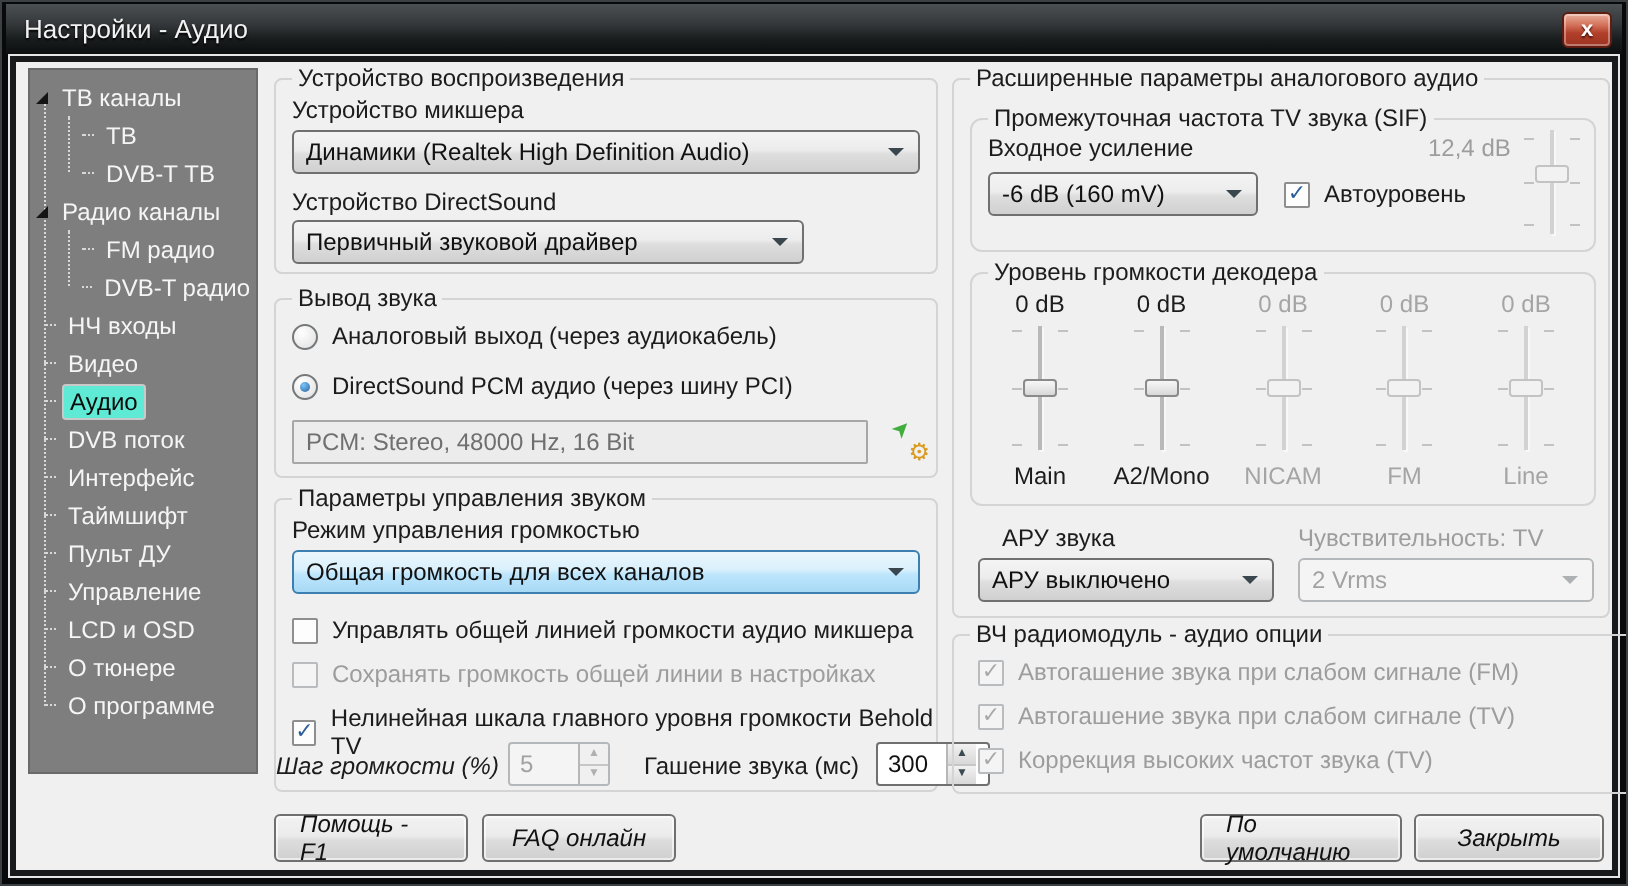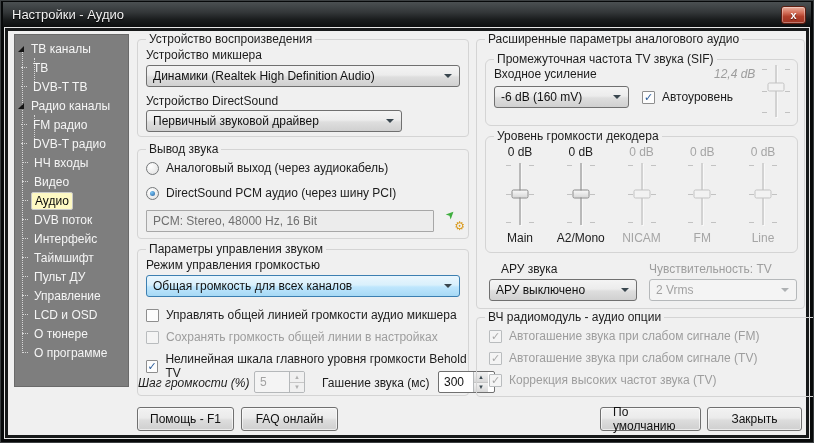--- a/index.html
+++ b/index.html
@@ -21,25 +21,25 @@
            background:#17191a; border:1px solid #e6e6e6; padding:3px; }
   .panel { position:relative; width:100%; height:100%; background:#f0f0f0; }
   
   .sidebar { position:absolute; left:6px; top:3px; width:115px; height:353px;
              background:#7e7e7e; border:1px solid #6a6a6a; font-size:12px; color:#f5f5f5;
              padding-top:4px; overflow:hidden; }
   .vline { position:absolute; width:1px; border-left:1px dotted #d8d8d8; }
   .ti { position:relative; height:19px; display:flex; align-items:center; white-space:nowrap; cursor:default; }
   .ti .stub { display:inline-block; width:6px; height:1px; border-top:1px dotted #d8d8d8; margin-right:3px; }
   .ti.lvl0 { padding-left:7px; }
-  .ti.lvl1 { padding-left:6px; }
+  .ti.lvl1 { padding-left:26px; }
   .exp { display:inline-block; width:0; height:0; margin:0 4px 0 -4px;
          border-left:6px solid transparent; border-bottom:6px solid #141414; }
   .ti .lbl { padding:1px 3px; }
-  .ti.selected .lbl { background:#fef9c3; border:1px solid #c9c9c9; border-radius:2px; color:#0a0a0a; }
+  .ti.selected .lbl { background:#5eead4; border:1px solid #c9c9c9; border-radius:2px; color:#0a0a0a; }
   
   .group { position:absolute; border:1px solid #d4d4d4; border-radius:4px; background:transparent; }
   .group > .gtitle { position:absolute; top:-8px; left:8px; background:#f0f0f0; padding:0 3px;
                      font-size:12px; color:#1c1c1c; white-space:nowrap; }
   .lab { font-size:12px; color:#1c1c1c; white-space:nowrap; }
   .lab.dis { color:#9d9d9d; }
   
   .combo { position:relative; height:22px; border:1px solid #707070; border-radius:3px;
            background:linear-gradient(180deg,#f4f4f4 0%, #ececec 45%, #dedede 55%, #d0d0d0 100%);
            display:flex; align-items:center; font-size:12px; color:#111; padding:0 20px 0 6px; cursor:default; }
@@ -83,21 +83,21 @@
   .vslider.dis .track { background:#d2d2d2; }
   
   .dec-col { width:56px; display:flex; flex-direction:column; align-items:center; }
   .dec-col .dbv { font-size:12px; color:#1c1c1c; margin-bottom:4px; }
   .dec-col .nm { font-size:12px; color:#1c1c1c; margin-top:6px; }
   .dec-col.dis .dbv, .dec-col.dis .nm { color:#a5a5a5; }
   
   .btn { height:24px; border:1px solid #707070; border-radius:3px; font-size:12px; color:#111;
          background:linear-gradient(180deg,#f2f2f2 0%, #ebebeb 45%, #dddddd 55%, #cfcfcf 100%);
          display:flex; align-items:center; justify-content:center; cursor:pointer; padding:0 12px;
-         box-shadow:inset 0 0 0 1px rgba(255,255,255,.6); }
+         box-shadow:inset 0 0 0 1px rgba(255,255,255,.6);font-style:italic; }
   
   .devicon { position:relative; width:18px; height:18px; }
   .devicon .gear { position:absolute; right:-1px; bottom:-3px; font-size:12px; color:#d99a1f; }
   .devicon .arrw { position:absolute; left:0; top:-4px; font-size:11px; color:#3fae3f; transform:rotate(-45deg); }
 </style>
 </head>
 <body>
 
 <div class="window">
 
@@ -263,21 +263,21 @@
         <span class="gtitle" style="background:#f0f0f0;">Промежуточная частота TV звука (SIF)</span>
         <div class="lab" style="position:absolute; left:8px; top:7px;">Входное усиление</div>
         <div class="combo" style="position:absolute; left:8px; top:26px; width:135px;">
           <span>-6 dB (160 mV)</span>
               <span class="arr"></span>
         </div>
         <div class="cbrow" style="position:absolute; left:156px; top:30px;">
           <span class="cb">✓</span>
           <span>Автоуровень</span>
         </div>
-        <div class="lab dis" style="position:absolute; left:228px; top:7px;font-style:italic;">12,4 dB</div>
+        <div class="lab dis" style="position:absolute; left:228px; top:7px;">12,4 dB</div>
         <div class="vslider dis" style="position:absolute; left:276px; top:5px; width:28px; height:52px;">
           <span class="track"></span>
           <span class="tick" style="left:0; top:4px;"></span>
               <span class="tick" style="right:0; top:4px;"></span>
           <span class="tick" style="left:0; top:26px;"></span>
               <span class="tick" style="right:0; top:26px;"></span>
           <span class="tick" style="left:0; bottom:4px;"></span>
               <span class="tick" style="right:0; bottom:4px;"></span>
           <span class="thumb" style="top:42%;"></span>
         </div>

